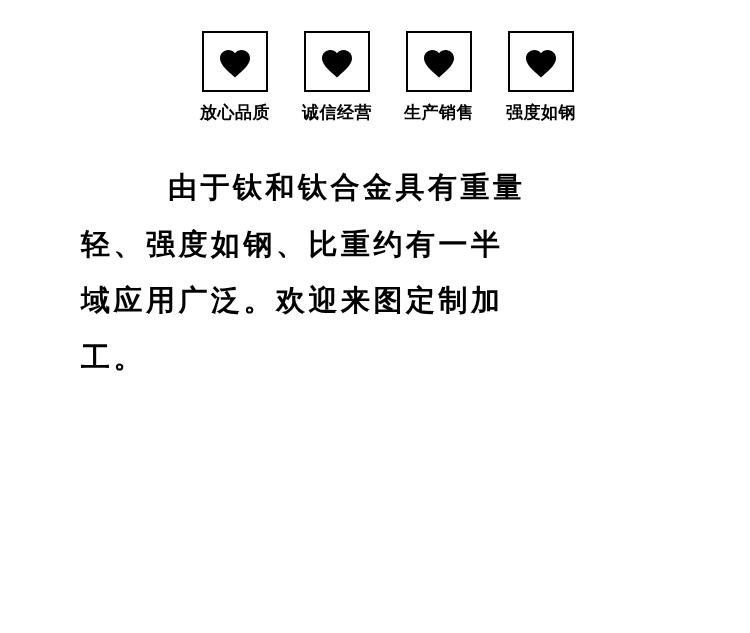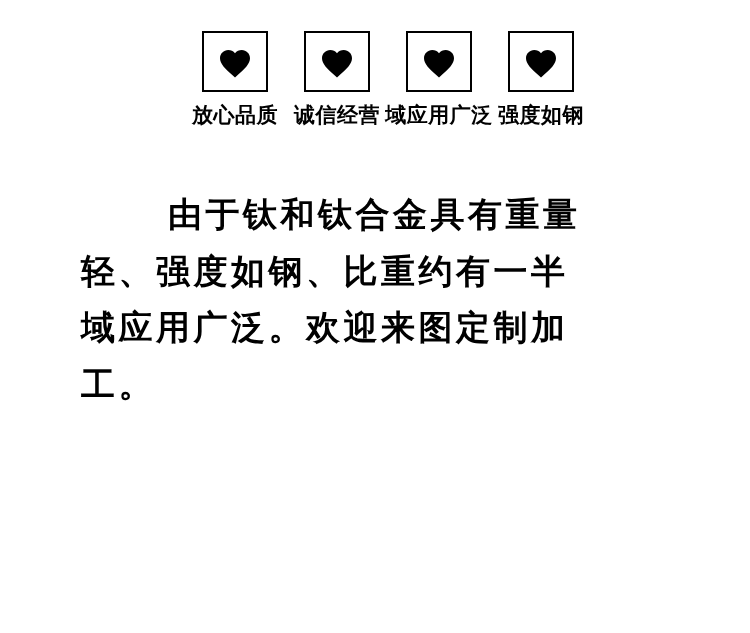--- a/index.html
+++ b/index.html
@@ -37,30 +37,30 @@
     align-items: center;
     justify-content: center;
   }
   .badge-box svg {
     width: 36px;
     height: 34px;
     display: block;
   }
   .badge-label {
     margin-top: 9px;
-    font-size: 21px;
+    font-size: 17px;
     font-weight: bold;
     letter-spacing: 0.5px;
     white-space: nowrap;
   }
   
   .paragraph {
-    margin-top: 57px;
+    margin-top: 35px;
     padding-left: 81px;
-    font-size: 34px;
+    font-size: 29px;
     font-weight: bold;
     line-height: 56.5px;
     letter-spacing: 3.5px;
   }
   .text-line {
     white-space: nowrap;
   }
   .text-line.indent {
     padding-left: 87px;
   }
@@ -93,21 +93,21 @@
   </div>
 
   <div class="badge">
     <div class="badge-box">
       <span>
         <svg viewBox="0 0 24 22" xmlns="http://www.w3.org/2000/svg" aria-hidden="true">
           <path fill="#000000" d="M12,21.35l-1.45-1.32C5.4,15.36,2,12.28,2,8.5 2,5.42,4.42,3,7.5,3c1.74,0,3.41,0.81,4.5,2.09C13.09,3.81,14.76,3,16.5,3 19.58,3,22,5.42,22,8.5c0,3.78-3.4,6.86-8.55,11.54L12,21.35z"></path>
         </svg>
       </span>
     </div>
-    <div class="badge-label">域应用广泛</div>
+    <div class="badge-label">生产销售</div>
   </div>
 
   <div class="badge">
     <div class="badge-box">
       <span>
         <svg viewBox="0 0 24 22" xmlns="http://www.w3.org/2000/svg" aria-hidden="true">
           <path fill="#000000" d="M12,21.35l-1.45-1.32C5.4,15.36,2,12.28,2,8.5 2,5.42,4.42,3,7.5,3c1.74,0,3.41,0.81,4.5,2.09C13.09,3.81,14.76,3,16.5,3 19.58,3,22,5.42,22,8.5c0,3.78-3.4,6.86-8.55,11.54L12,21.35z"></path>
         </svg>
       </span>
     </div>

